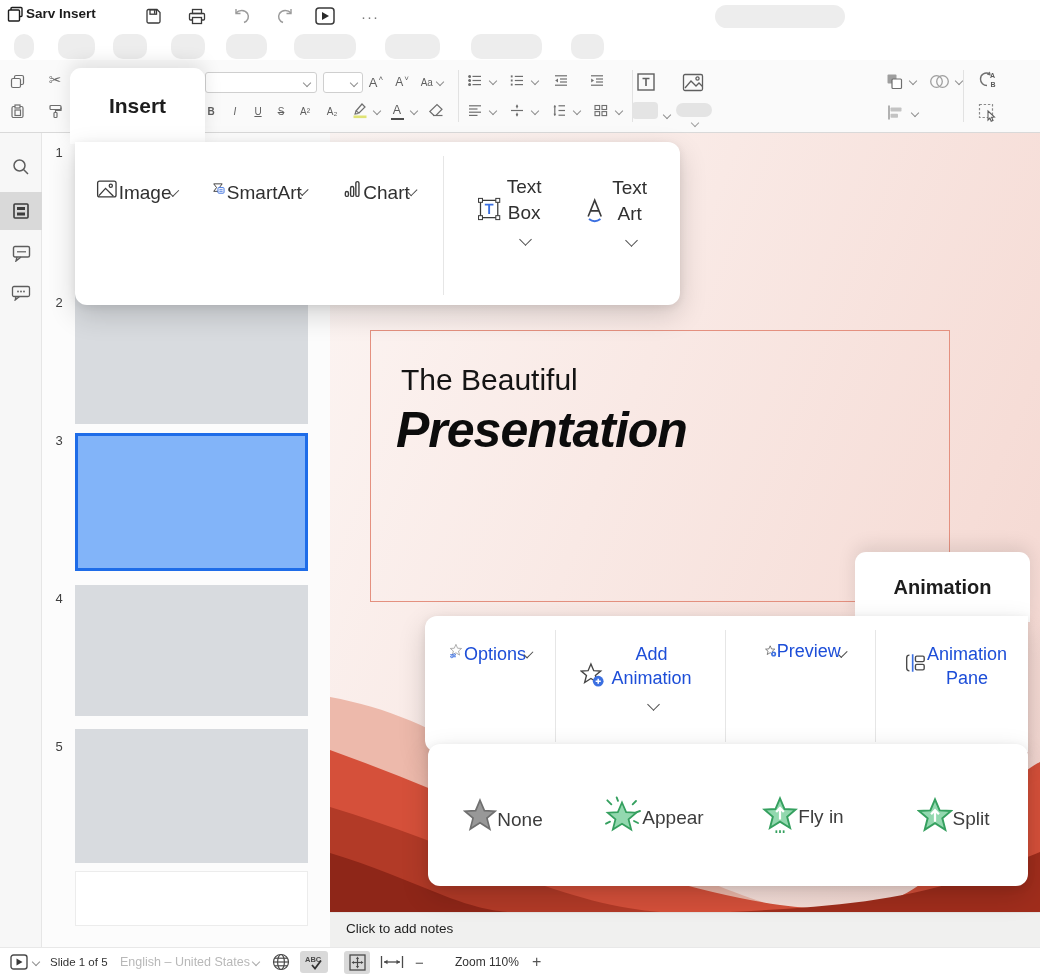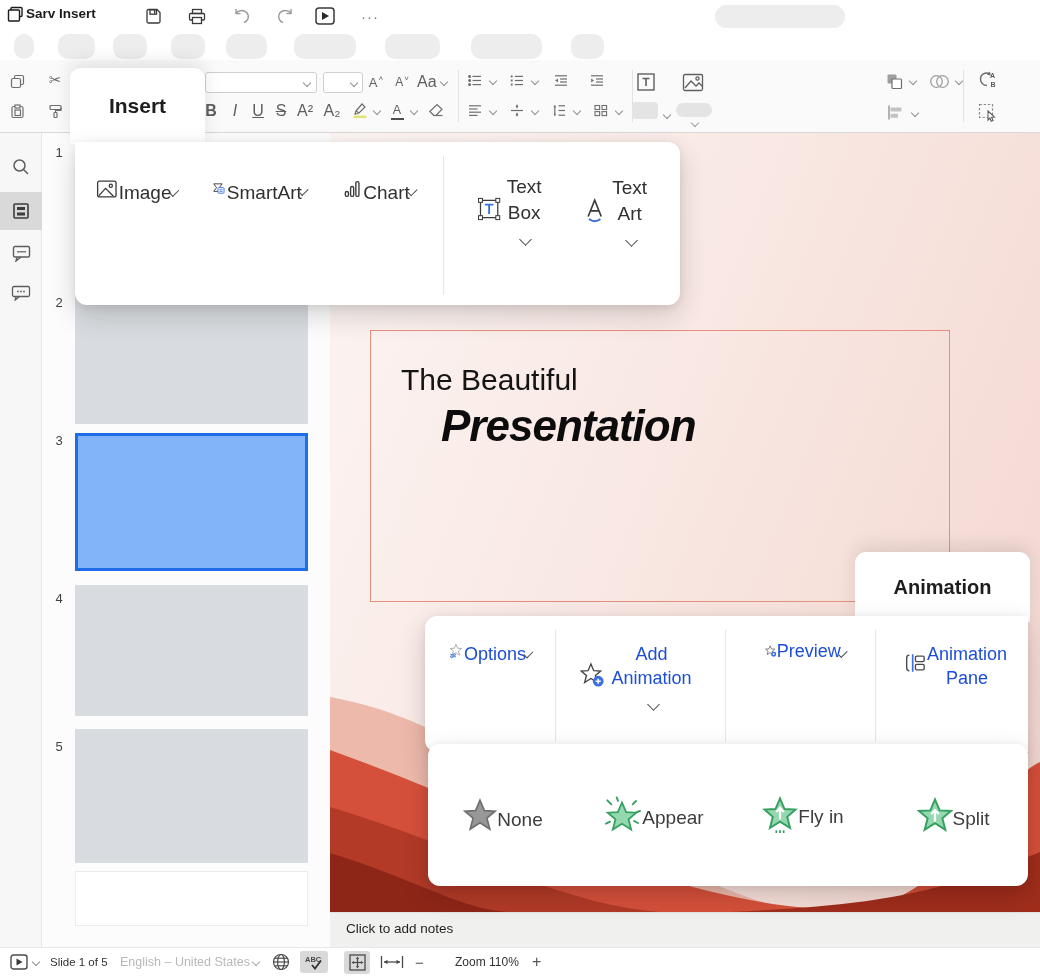--- a/index.html
+++ b/index.html
@@ -14,39 +14,39 @@
   
   .tabsrow{position:absolute;left:0;top:32px;width:1040px;height:28px;background:#fff;}
   .pill{position:absolute;top:2px;height:25px;border-radius:10px;background:#ededed;}
   
   .ribbon{position:absolute;left:0;top:60px;width:1040px;height:73px;background:#fafafa;border-bottom:1px solid #d9d9d9;box-sizing:border-box;}
   .rb{position:absolute;display:flex;align-items:center;justify-content:center;color:#6e6e6e;}
   .rsep{position:absolute;top:10px;width:1px;height:52px;background:#e2e2e2;}
   .combo{position:absolute;height:21px;border:1px solid #cfcfcf;border-radius:3px;background:#fff;box-sizing:border-box;}
   .chv{display:inline-block;width:8px;height:8px;border-right:1.8px solid #4c4c4c;border-bottom:1.8px solid #4c4c4c;transform:rotate(45deg);}
   .chvs{display:inline-block;width:5px;height:5px;border-right:1.3px solid #8f8f8f;border-bottom:1.3px solid #8f8f8f;transform:rotate(45deg);}
-  .fmt{font-size:16px;color:#5f5f5f;}
+  .fmt{font-size:10px;color:#5f5f5f;}
   .shapebox{position:absolute;left:727px;top:73px;width:139px;height:54px;background:#fff;border:1px solid #d4d4d4;box-sizing:border-box;display:grid;grid-template-columns:repeat(6,1fr);grid-template-rows:1fr 1fr;align-items:center;justify-items:center;}
   .shapescroll{position:absolute;left:866px;top:73px;width:16px;height:54px;background:#fff;border:1px solid #d4d4d4;border-left:none;box-sizing:border-box;display:flex;align-items:center;justify-content:center;}
   
   .leftrail{position:absolute;left:0;top:133px;width:42px;height:814px;background:#f7f7f7;border-right:1px solid #e6e6e6;box-sizing:border-box;}
   .rail-sel{position:absolute;left:0;top:59px;width:42px;height:38px;background:#d9d9d9;}
   .rail-ic{position:absolute;left:0;width:42px;height:28px;display:flex;align-items:center;justify-content:center;}
   
   .slidepanel{position:absolute;left:42px;top:133px;width:288px;height:814px;background:#fcfcfc;}
   .snum{position:absolute;left:6px;width:22px;text-align:center;font-size:13px;color:#3f3f3f;}
   .thumb{position:absolute;left:33px;width:233px;background:#d8dbdf;}
   .thumb.sel{background:#82b4f9;border:3px solid #1e6ce8;box-sizing:border-box;}
   .thumb.white{background:#fff;border:1px solid #ececec;box-sizing:border-box;}
   
   .canvas{position:absolute;left:330px;top:133px;width:710px;height:779px;overflow:hidden;
           background:linear-gradient(112deg,#fcf5f3 0%,#f9e9e5 40%,#f6ddd7 78%,#f3d6d0 100%);}
   .titlebox{position:absolute;left:40px;top:197px;width:580px;height:272px;border:1px solid #e4907f;box-sizing:border-box;}
   .t1{position:absolute;left:71px;top:230px;font-size:30px;color:#141414;}
-  .t2{position:absolute;left:66px;top:268px;font-size:44px;font-weight:bold;font-style:italic;color:#0c0c0c;letter-spacing:-1px;margin-left:45px;}
+  .t2{position:absolute;left:66px;top:268px;font-size:50px;font-weight:bold;font-style:italic;color:#0c0c0c;letter-spacing:-1px;}
   
   .card{position:absolute;background:#fff;box-shadow:0 10px 28px rgba(0,0,0,.16),0 2px 8px rgba(0,0,0,.08);}
   .ptab{position:absolute;background:#fff;border-radius:11px 11px 0 0;box-shadow:0 -6px 18px rgba(0,0,0,.10);
         display:flex;align-items:center;justify-content:center;font-weight:bold;color:#1d1d1d;}
   .ip-item{display:flex;flex-direction:row;align-items:center;color:#333;}
   .ip-lbl{font-size:19px;color:#303030;text-align:center;line-height:1.35;}
   .ap-lbl{font-size:18px;color:#1d4ed8;text-align:center;line-height:1.35;}
   .g-lbl{font-size:19px;color:#3d3d3d;}
   .vdiv{position:absolute;top:14px;bottom:10px;width:1px;background:#e6e6e6;}
   

